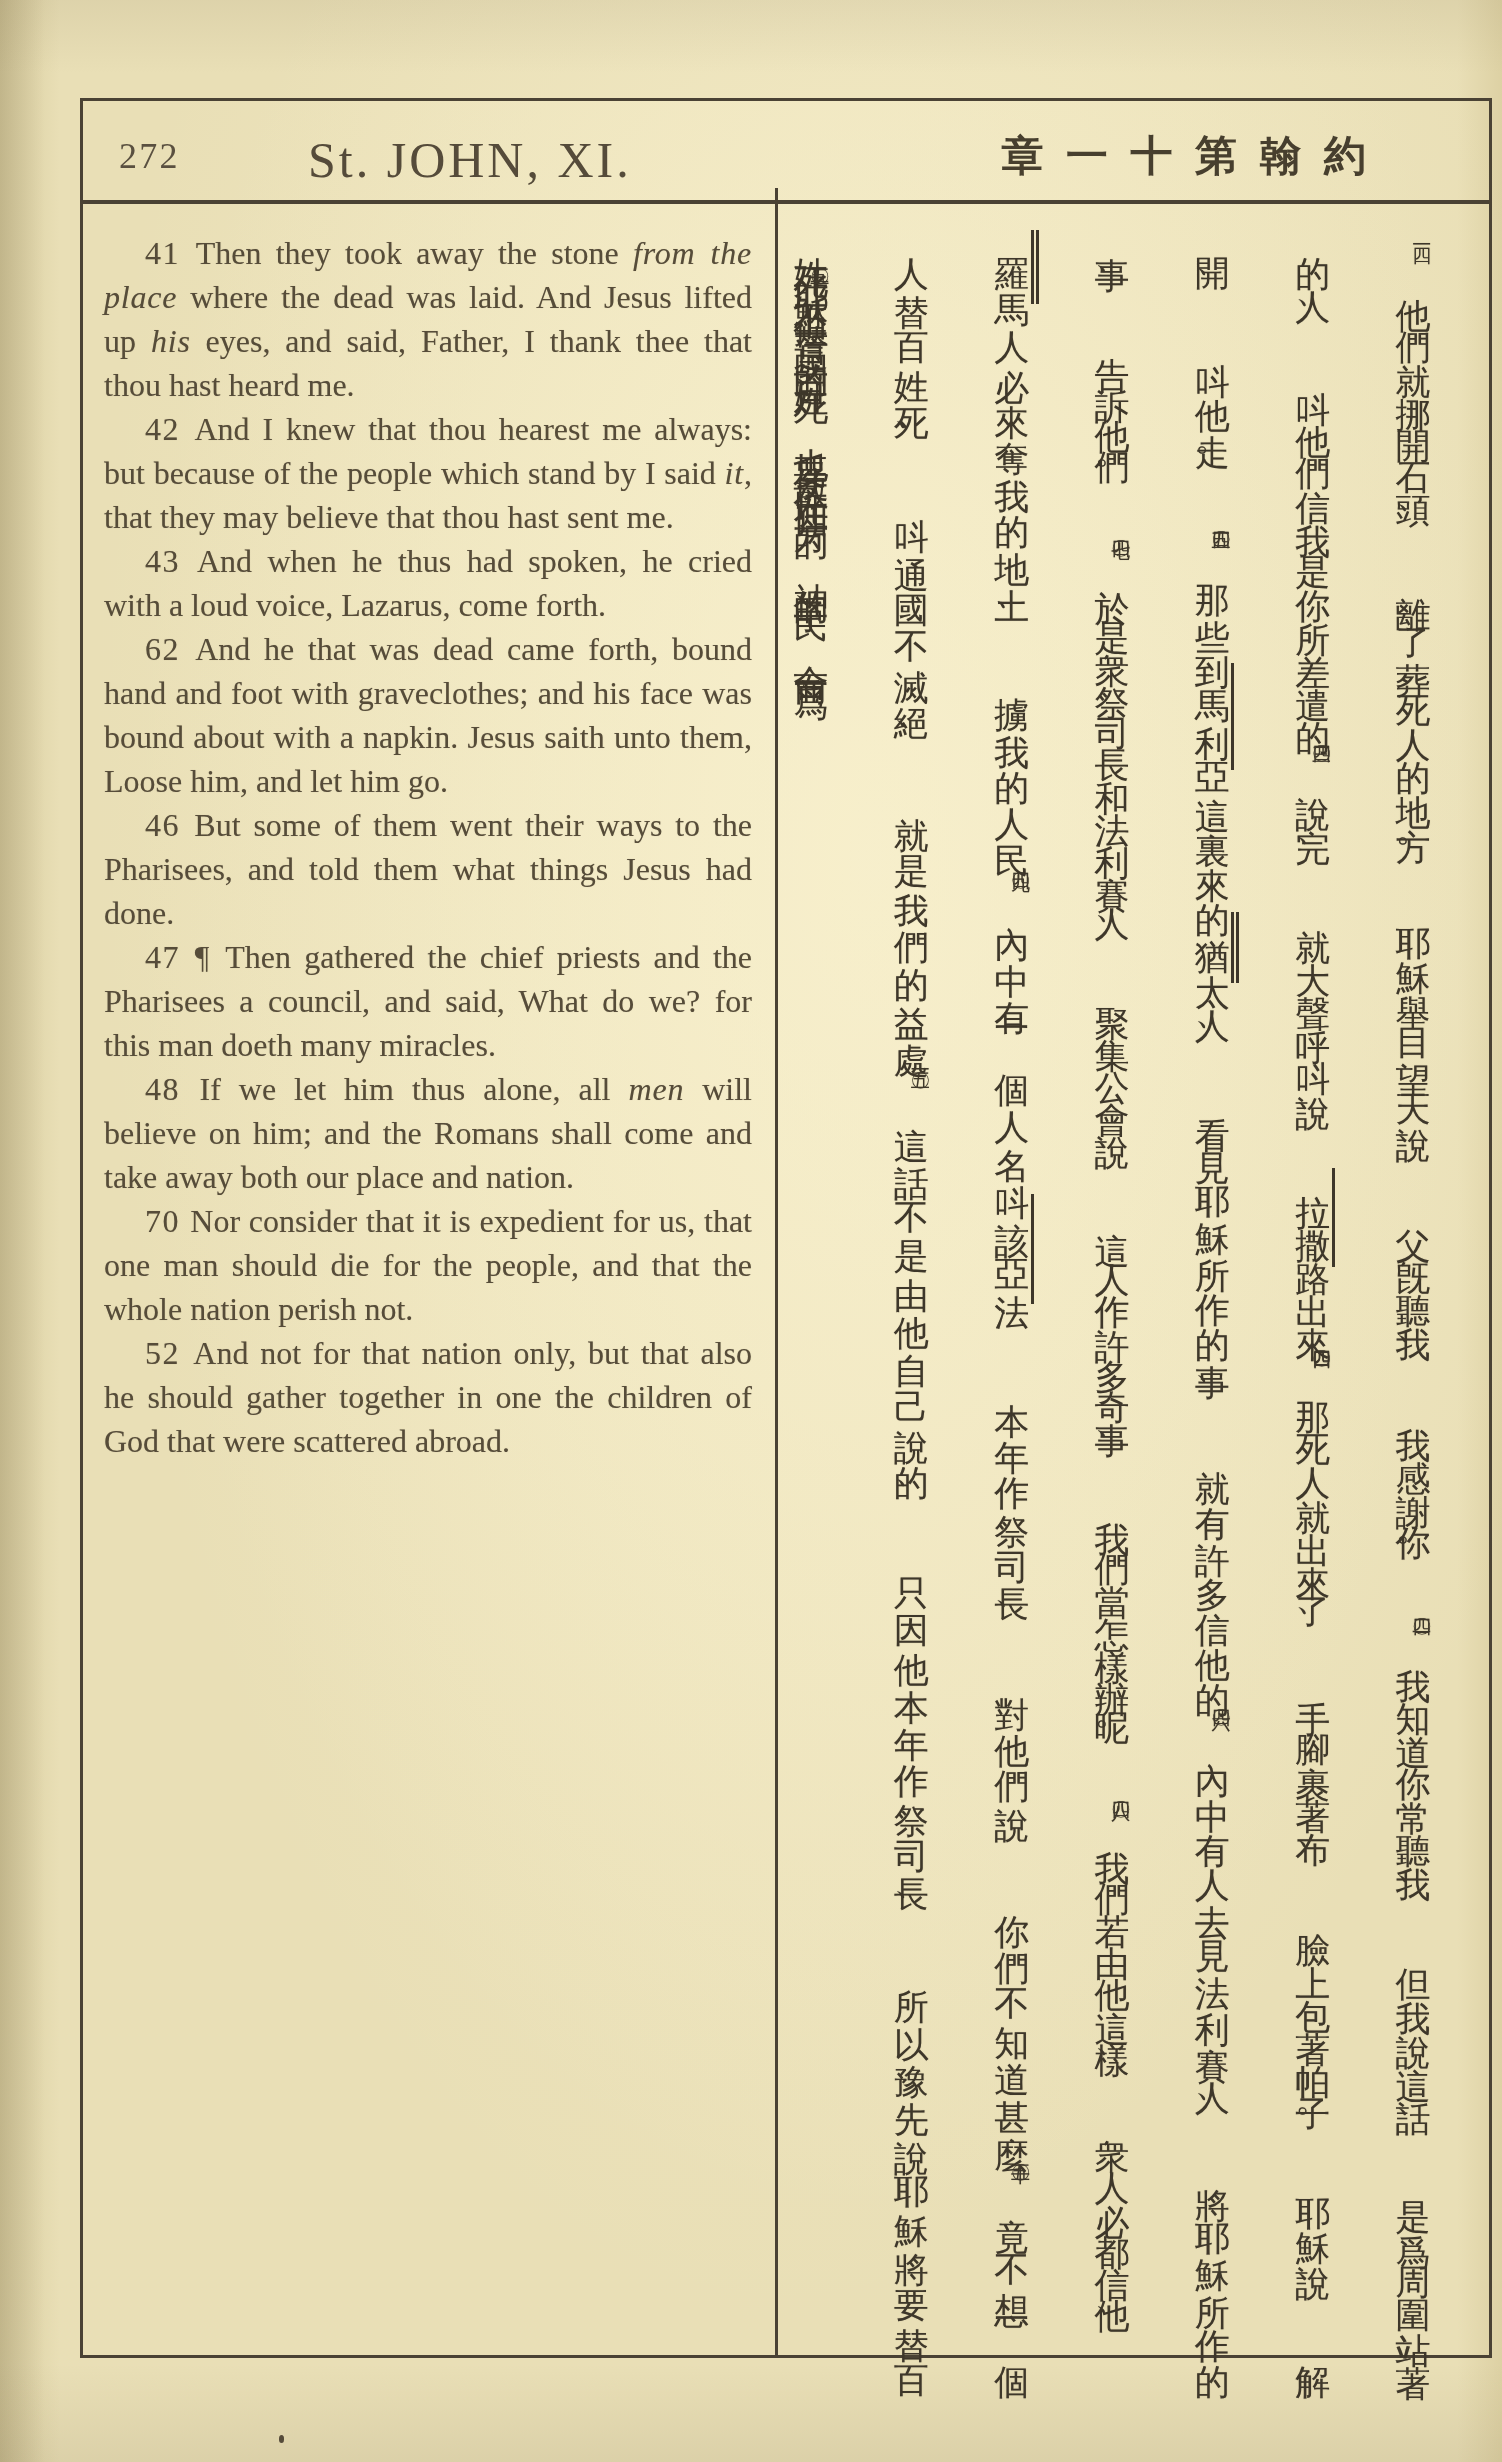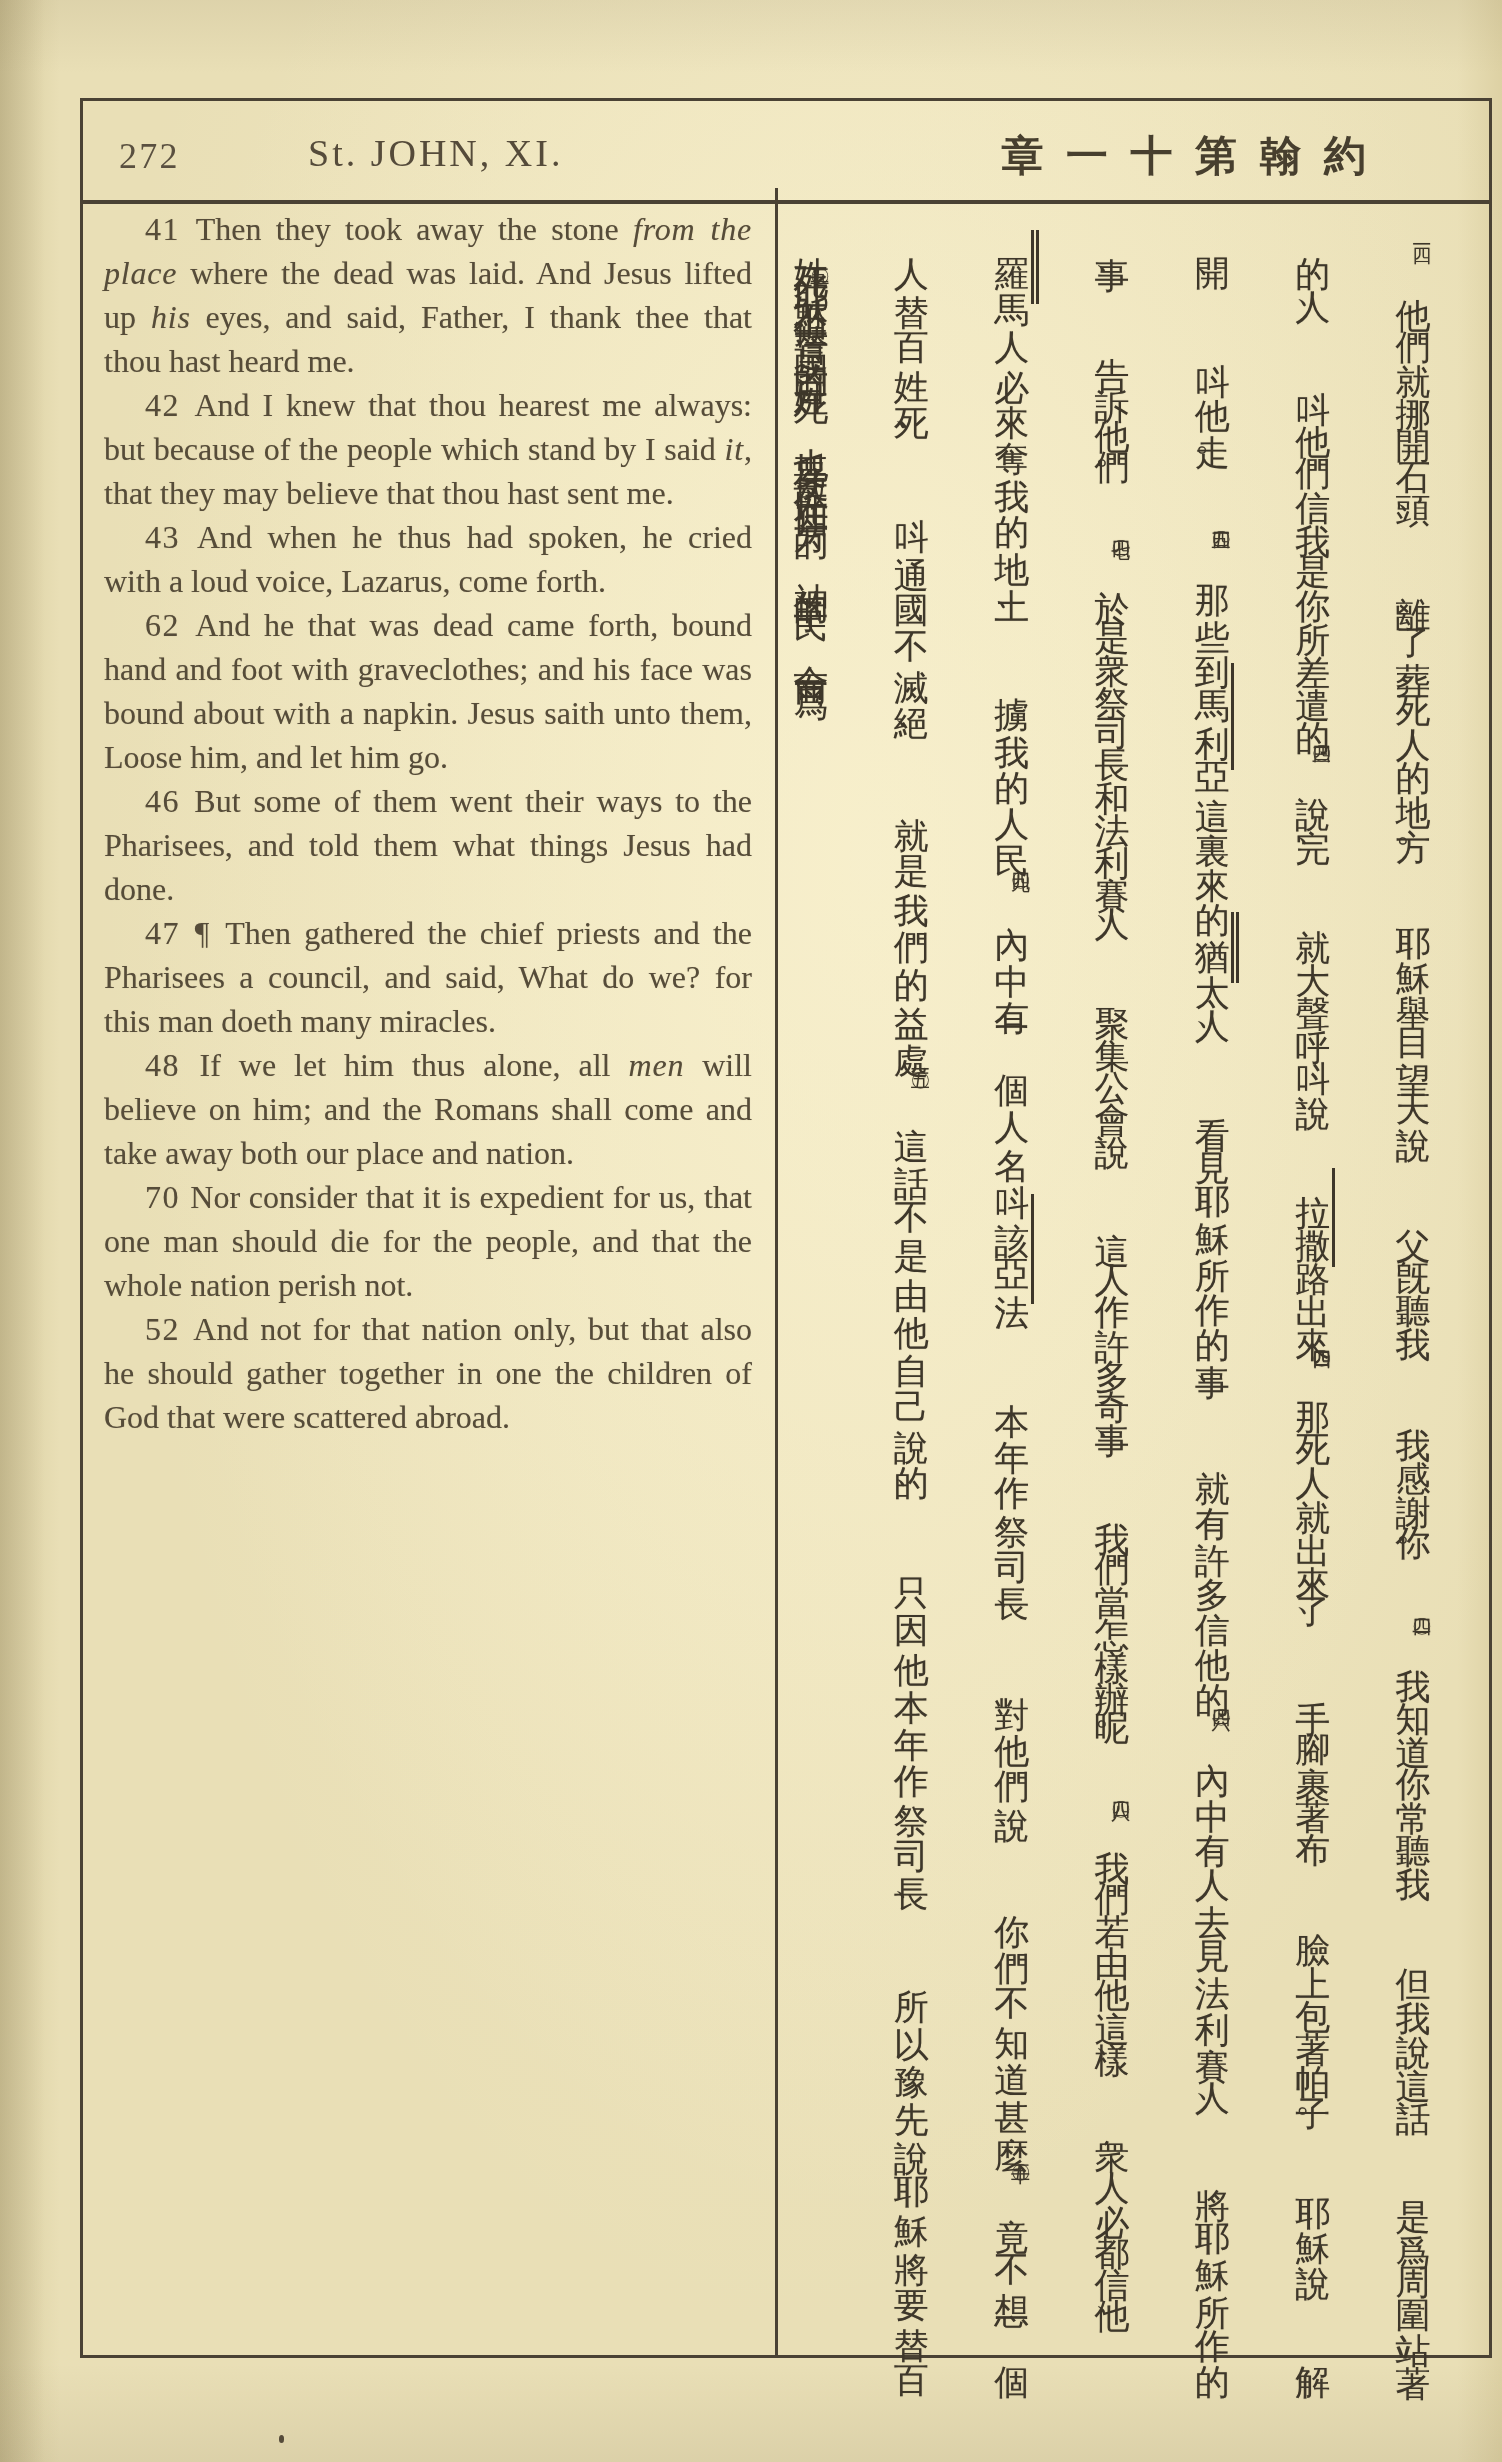--- a/index.html
+++ b/index.html
@@ -24,33 +24,33 @@
     background:radial-gradient(ellipse at 50% 30%, rgba(247,239,204,.55), rgba(231,221,178,.0) 70%);
   }
   .header-row{
     position:absolute;left:0;top:16px;width:100%;height:87px;
     border-bottom:4.5px solid #4a4234;box-sizing:border-box;
   }
   .page-number{
     position:absolute;left:36px;top:18px;font-size:36px;letter-spacing:2.3px;color:#5a5040;
   }
   .running-title-en{
-    position:absolute;left:225px;top:13.5px;font-size:38px;letter-spacing:3px;color:#554b3a;
+    position:absolute;left:225px;top:13.5px;font-size:50px;letter-spacing:3px;color:#554b3a;
   }
   .running-title-zh{
     position:absolute;left:864px;width:496px;top:10.5px;text-align:center;
     font-size:42px;letter-spacing:22.5px;color:#473f2e;font-weight:bold;
     font-family:Liberation Serif, serif;
   }
   .column-divider{
     position:absolute;left:692px;top:87px;bottom:0;width:3px;background:#4a4234;
   }
   
   .english{
-    position:absolute;left:21px;top:106px;width:648px;
+    position:absolute;left:21px;top:130px;width:648px;
     font-size:32px;line-height:44px;text-align:justify;color:#564c39;
     text-shadow:0 0 0.8px rgba(86,76,57,.35);
   }
   .english p{margin:0;text-indent:41px;}
   .english i{letter-spacing:0.8px;}
   .vnum{letter-spacing:1.5px;}
   
   .chinese{
     position:absolute;left:703px;top:129px;width:649px;height:2108px;
     display:flex;flex-direction:row-reverse;justify-content:space-between;

